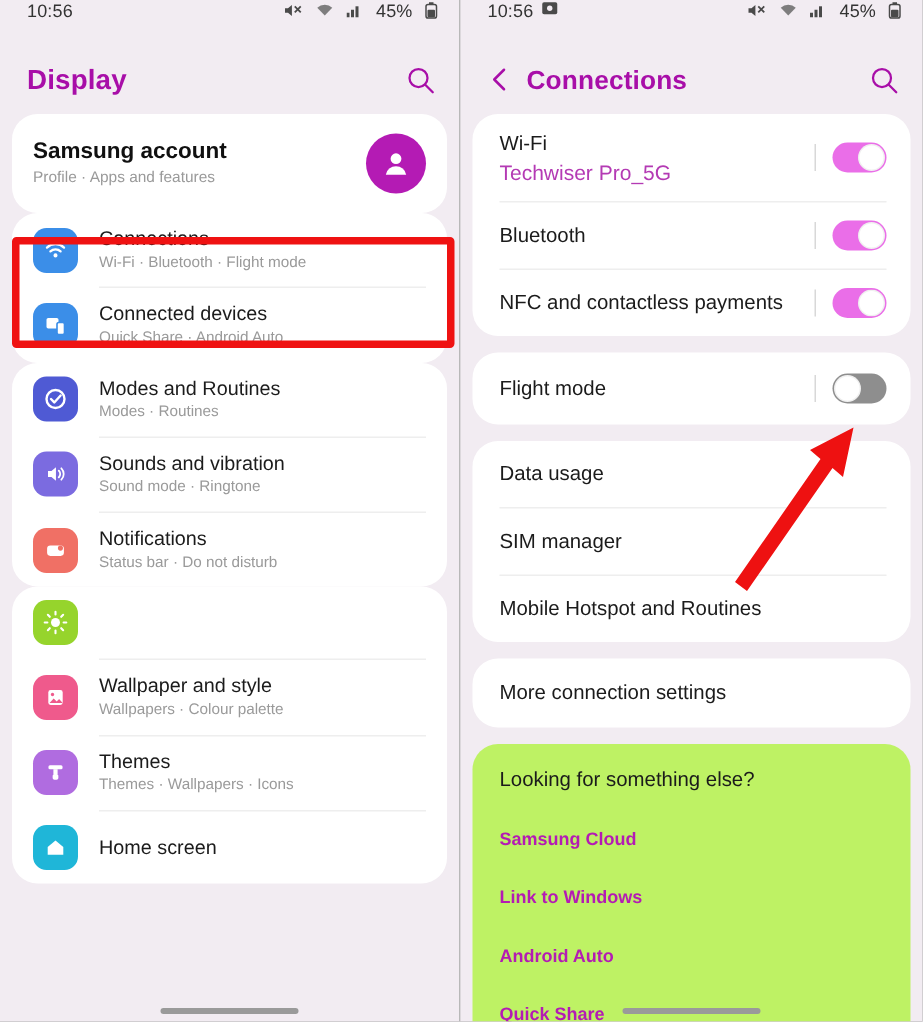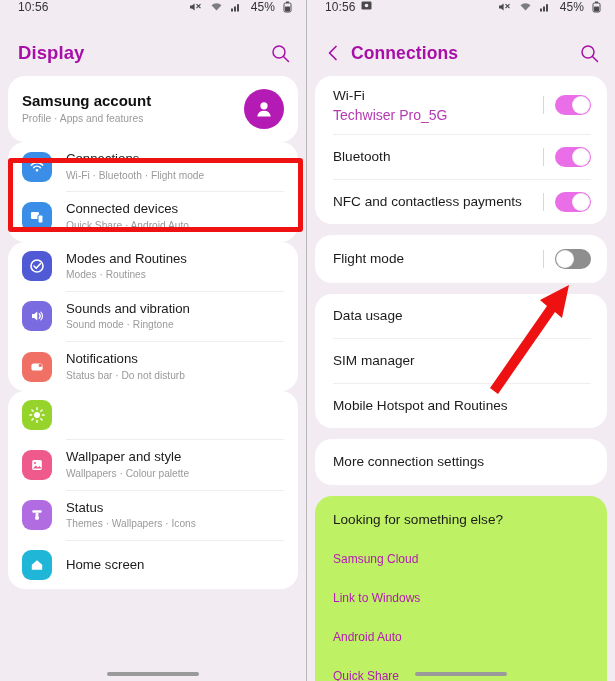--- a/index.html
+++ b/index.html
@@ -130,21 +130,21 @@
 
   
   .lf-card {
     background: #bef264;
     border-radius: 17px;
     padding: 16px 18px 14px 18px;
     margin-bottom: 9px;
   }
   .lf-title { font-size: 13.6px; color: #1b1b1b; margin-bottom: 12px; }
   .lf-link {
-    font-size: 12px; color: #b41bb4; font-weight: normal;
+    font-size: 12px; color: #b41bb4; font-weight: bold;
     margin-bottom: 12px; cursor: pointer; margin-top: 25px;
   }
   .lf-link:last-child { margin-bottom: 0; }
 
   
   .home-ind {
     position: absolute; bottom: 5px; left: 0; right: 0;
     display: flex; justify-content: center;
   }
   .home-ind i { display: block; width: 92px; height: 4px; border-radius: 2px; background: #9a9a9a; }
@@ -319,21 +319,21 @@
         <div class="divider"></div>
         <div class="row">
           <div class="ic" style="background:#b06ce0">
             <svg width="18" height="18" viewBox="0 0 18 18">
                 <rect x="4.3" y="4.2" width="9.4" height="2.6" rx="1" fill="#fff"></rect>
                 <rect x="7.6" y="6.8" width="2.8" height="3.2" fill="#fff"></rect>
                 <rect x="7.1" y="10" width="3.8" height="3.8" rx="1.2" fill="#fff"></rect>
               </svg>
           </div>
           <div class="txt">
-            <div class="t1">Status</div>
+            <div class="t1">Themes</div>
             <div class="t2">Themes  ·  Wallpapers  ·  Icons</div>
           </div>
         </div>
         <div class="divider"></div>
         <div class="row">
           <div class="ic" style="background:#1fb6d8">
             <svg width="18" height="18" viewBox="0 0 18 18">
                 <path d="M9 4.3l5.2 4.4v5.1H3.8V8.7z" fill="#fff"></path>
               </svg>
           </div>

